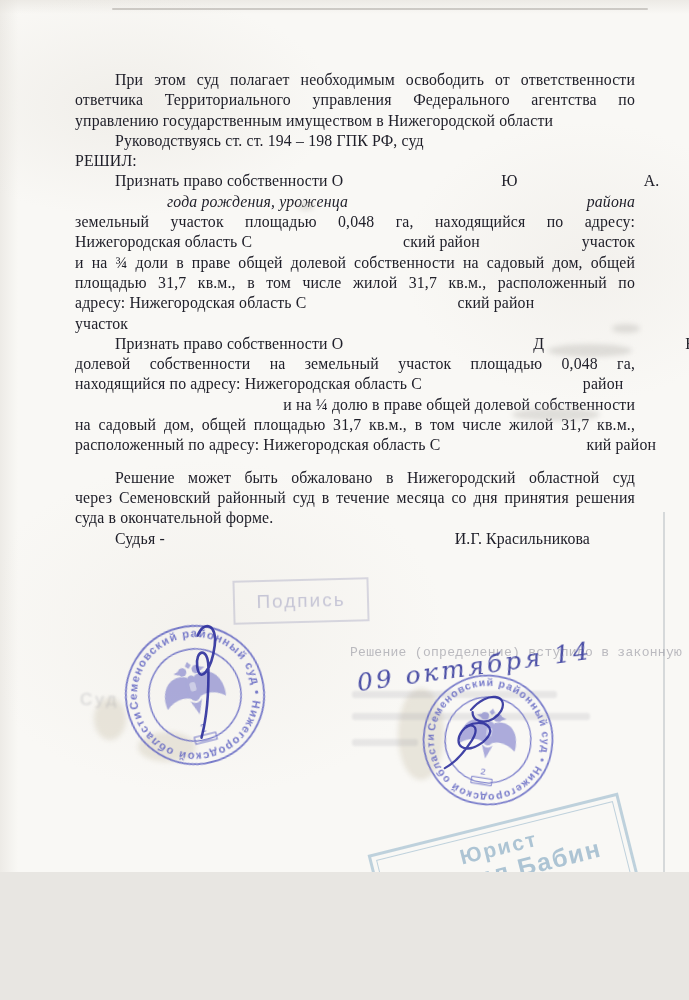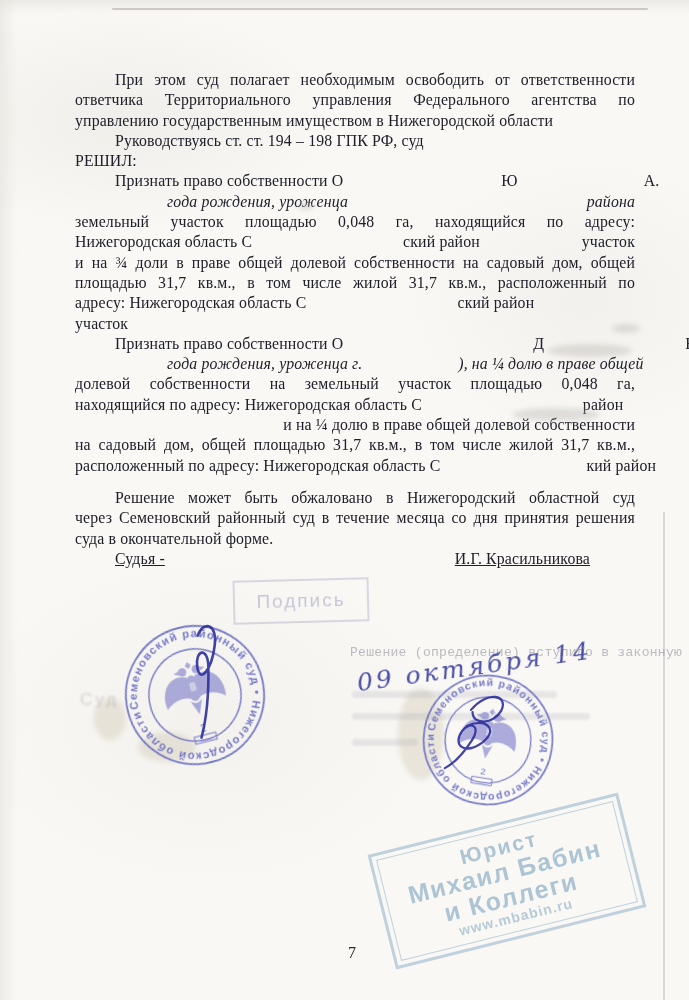--- a/index.html
+++ b/index.html
@@ -1,18 +1,18 @@
 <!DOCTYPE html>
 <html><head>
 <meta charset="utf-8">
 <style>
   html,body{margin:0;padding:0;background:#e8e6e2;}
   .page{
     position:relative;
-    width:689px;height:1000px;
+    width:689px;height:872px;
     margin:0 auto;
     background:#f9f8f5;
     background-image:
       radial-gradient(ellipse 300px 160px at 18% 12%, rgba(233,230,224,.55), rgba(0,0,0,0) 70%),
       radial-gradient(ellipse 260px 200px at 85% 30%, rgba(236,233,228,.5), rgba(0,0,0,0) 70%),
       radial-gradient(ellipse 340px 240px at 30% 72%, rgba(238,235,229,.5), rgba(0,0,0,0) 70%),
       linear-gradient(90deg, rgba(225,222,216,.5) 0, rgba(0,0,0,0) 18px),
       linear-gradient(180deg, rgba(228,225,219,.6) 0, rgba(0,0,0,0) 14px);
     overflow:hidden;
     font-family:"Liberation Serif", serif;
@@ -27,21 +27,21 @@
   .textblock{position:absolute;left:75px;top:70px;width:560px;
     font-size:15.8px;line-height:20.3px;letter-spacing:.15px;}
   .ln{height:20.3px;white-space:nowrap;}
   .just{white-space:normal;text-align:justify;text-align-last:justify;word-spacing:1px;}
   .left{text-align:left;}
   .right{text-align:right;}
   .center{text-align:left;padding-right:70px;}
   .ind40{padding-left:40px;}
   .padl92{padding-left:92px;font-style:italic;}
   .padl140{padding-left:140px;}
-  .padr45{padding-right:45px;text-decoration:underline;}
+  .padr45{padding-right:45px;}
   .seg{display:flex;align-items:baseline;gap:48px;}
   .sp{display:inline-block;flex:none;}
   .w30{width:30px}.w45{width:45px}.w50{width:50px}.w55{width:55px}
   .w62{width:62px}.w65{width:65px}.w94{width:94px}
   .grow{flex:1;}
   .gap{height:12px;}
   .just.ind40{text-indent:40px;padding-left:0;}
 
   
   .smudge{position:absolute;border-radius:50%;filter:blur(2.5px);}
@@ -136,25 +136,20 @@
         <span>ский район</span>
     </div>
     <div class="ln left">участок</div>
 
     <div class="ln seg ind40">
       <span>Признать право собственности О</span>
         <span class="sp w94"></span>
         <span>Д</span>
         <span class="sp w45"></span>
         <span>Ю</span>
-    </div>
-    <div class="ln seg padl92">
-      <span>года рождения, уроженца г.</span>
-        <span class="grow"></span>
-        <span>), на ¼ долю в праве общей</span>
     </div>
     <div class="ln just">долевой собственности на земельный участок площадью 0,048 га,</div>
     <div class="ln seg">
       <span>находящийся по адресу: Нижегородская область С</span>
         <span class="sp w65"></span>
         <span>район</span>
     </div>
     <div class="ln right">и на ¼ долю в праве общей долевой собственности</div>
     <div class="ln just">на садовый дом, общей площадью 31,7 кв.м., в том числе жилой 31,7 кв.м.,</div>
     <div class="ln seg">

